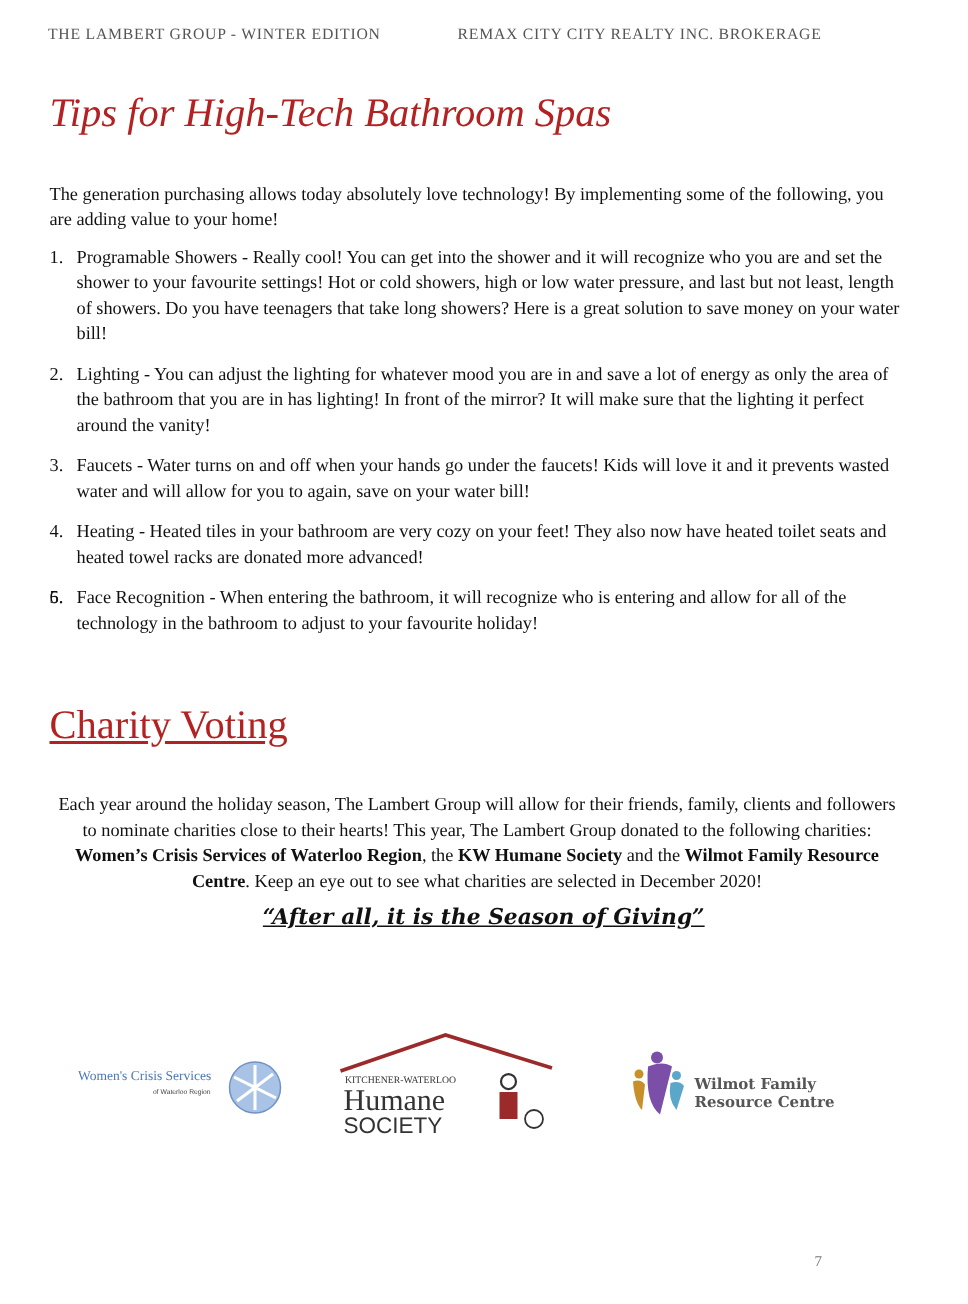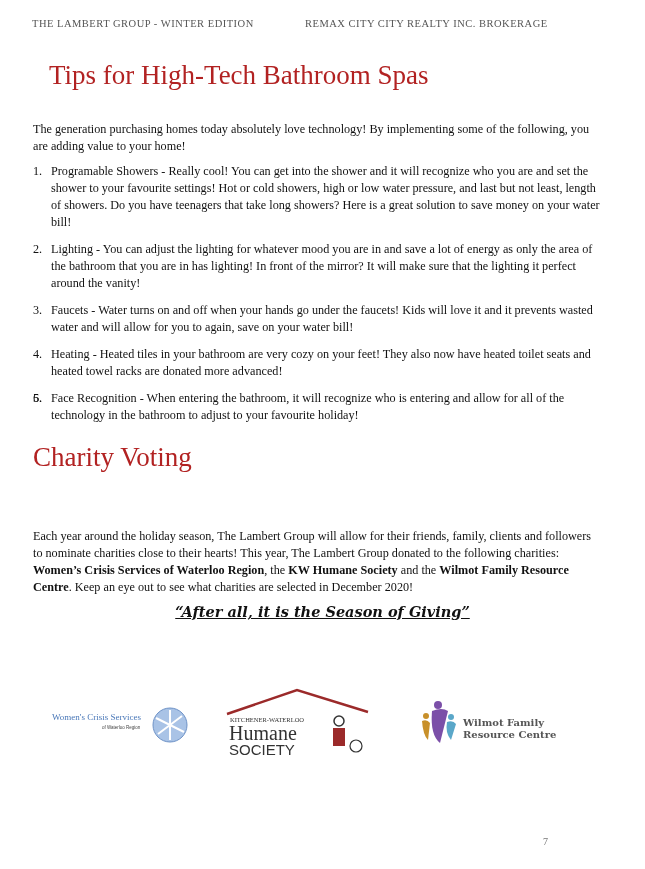--- a/index.html
+++ b/index.html
@@ -3,47 +3,47 @@
   <meta charset="utf-8">
   <style>
     html, body { margin: 0; padding: 0; background: #ffffff; }
     body { width: 645px; height: 869px; position: relative; overflow: hidden;
            font-family: "Liberation Serif", "DejaVu Serif", serif; color: #111; }
     .header { position: absolute; top: 18px; left: 32px; right: 20px; font-size: 10.5px;
               letter-spacing: 0.5px; color: #555; }
     .header .left { position: absolute; left: 0; top: 0; }
     .header .right { position: absolute; left: 273px; top: 0; }
     h1 { position: absolute; margin: 0; font-weight: normal; color: #b22222; font-size: 27px; }
-    #title1 { top: 60px; left: 49px; }
-    #title2 { top: 442px; left: 33px; }
+    #title1 { top: 60px; left: 33px; font-style: italic; }
+    #title2 { top: 468px; left: 33px; text-decoration: underline; }
     .para { position: absolute; left: 33px; width: 570px; font-size: 12.2px; line-height: 17px; }
     #intro { top: 121px; }
     ol.tips { position: absolute; top: 163px; left: 33px; width: 570px; margin: 0; padding: 0; list-style: none; font-size: 12.2px; line-height: 17px; }
     ol.tips li { position: relative; padding-left: 18px; margin-bottom: 10px; }
     ol.tips li .num { position: absolute; left: 0; top: 0; }
-    #charity-para { top: 528px; }
+    #charity-para { top: 528px; text-align: center; }
     .quote { position: absolute; top: 603px; left: 0; width: 645px; text-align: center;
              font-size: 14.5px; font-weight: bold; font-style: italic; text-decoration: underline;
              font-family: "DejaVu Serif", serif; }
     .logo { position: absolute; }
     #logo-wcs { left: 50px; top: 698px; width: 140px; height: 50px; }
     #logo-kw { left: 225px; top: 688px; width: 145px; height: 70px; }
     #logo-wilmot { left: 418px; top: 695px; width: 160px; height: 55px; }
     .page-num { position: absolute; top: 836px; left: 543px; font-size: 10px; color: #777; }
   </style>
 </head>
 <body>
 
 <div class="header">
   <span class="left">THE LAMBERT GROUP - WINTER EDITION</span>
   <span class="right">REMAX CITY CITY REALTY INC. BROKERAGE</span>
 </div>
 
 <h1 id="title1">Tips for High-Tech Bathroom Spas</h1>
-<div class="para" id="intro">The generation purchasing homes today absolutely love technology! By implementing some of the following, you are adding value to your home!</div>
+<div class="para" id="intro">The generation purchasing allows today absolutely love technology! By implementing some of the following, you are adding value to your home!</div>
 
 <ol class="tips">
   <li><span class="num">1.</span><span>Programable Showers - Really cool! You can get into the shower and it will recognize who you are and set the shower to your favourite settings! Hot or cold showers, high or low water pressure, and last but not least, length of showers. Do you have teenagers that take long showers? Here is a great solution to save money on your water bill!</span></li>
   <li><span class="num">2.</span><span>Lighting - You can adjust the lighting for whatever mood you are in and save a lot of energy as only the area of the bathroom that you are in has lighting! In front of the mirror? It will make sure that the lighting it perfect around the vanity!</span></li>
   <li><span class="num">3.</span><span>Faucets - Water turns on and off when your hands go under the faucets! Kids will love it and it prevents wasted water and will allow for you to again, save on your water bill!</span></li>
   <li><span class="num">4.</span><span>Heating - Heated tiles in your bathroom are very cozy on your feet! They also now have heated toilet seats and heated towel racks are donated more advanced!</span></li>
   <li><span class="num">5.</span></li>
   <li><span class="num">6.</span><span>Face Recognition - When entering the bathroom, it will recognize who is entering and allow for all of the technology in the bathroom to adjust to your favourite holiday!</span></li>
 </ol>
 

